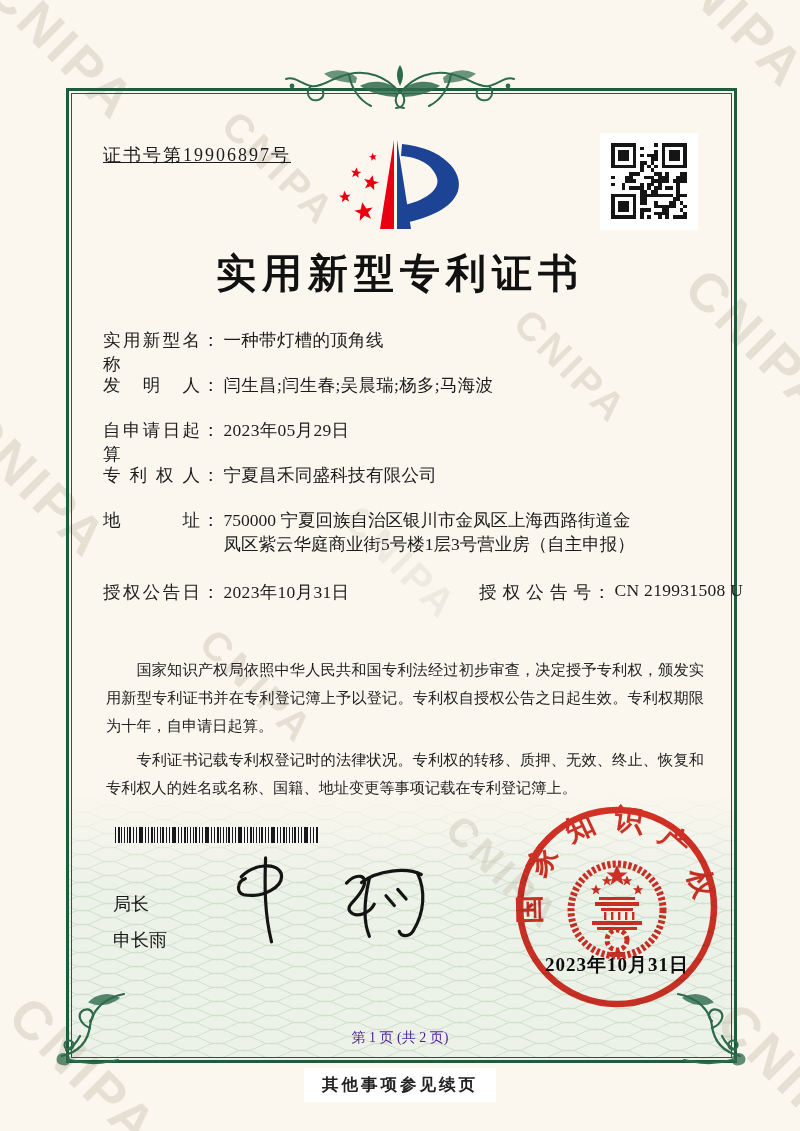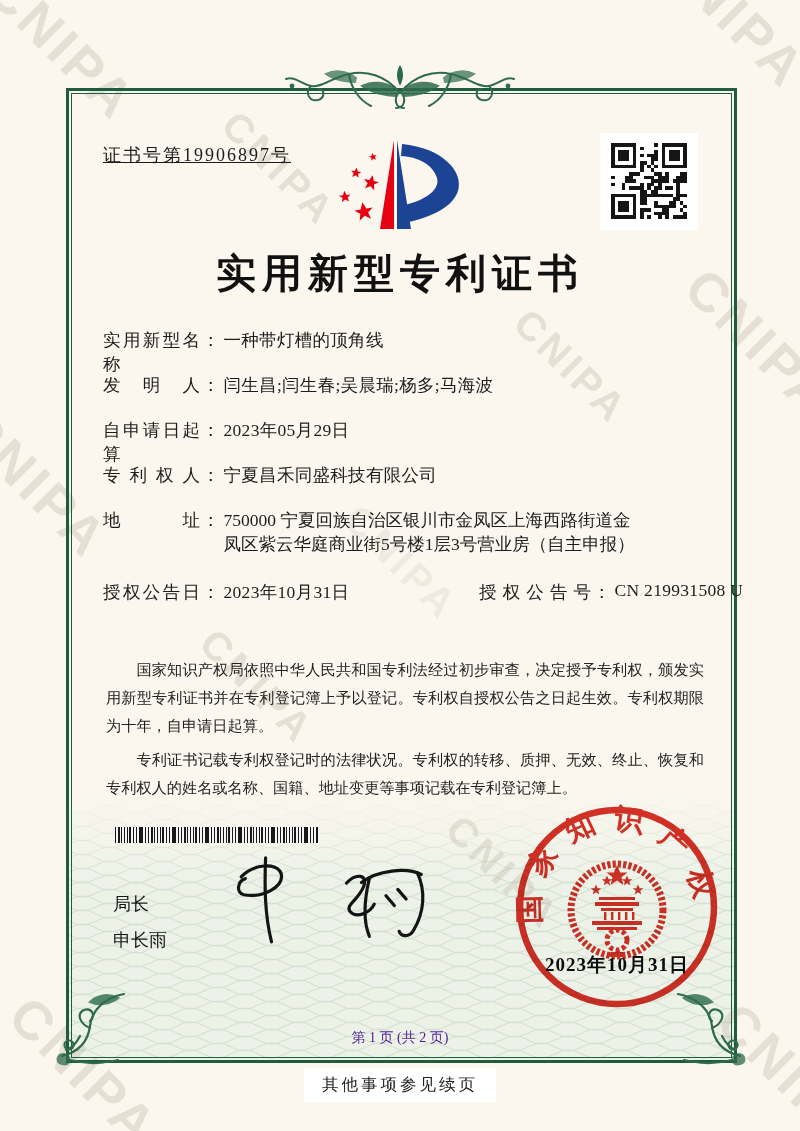--- a/index.html
+++ b/index.html
@@ -55,21 +55,21 @@
       repeating-linear-gradient(90deg,transparent 0 3px,#1a1a1a 3px 5px,transparent 5px 11px),
       repeating-linear-gradient(90deg,#1a1a1a 0 1px,#f5f5f5 1px 3px);}
   .director{position:absolute;left:113px;top:886px;font-family:"Liberation Sans","DejaVu Sans",sans-serif;
             font-size:18px;line-height:36px;color:#161616;}
   .sig{position:absolute;left:212px;top:850px;transform:rotate(-2deg);}
   .seal{position:absolute;left:512px;top:802px;width:210px;height:210px;mix-blend-mode:multiply;}
   .seal-date{position:absolute;left:512px;top:952px;width:210px;text-align:center;
              font-size:19px;font-weight:700;color:#0d0d0d;letter-spacing:1px;}
   .page-no{position:absolute;left:0;top:1029px;width:100%;text-align:center;font-size:14px;color:#4c1d95;}
   .note{position:absolute;left:50%;top:1068px;transform:translateX(-50%);background:#fff;
-        padding:6px 18px;font-size:16.5px;letter-spacing:3px;color:#222;white-space:nowrap;}
+        padding:6px 18px;font-size:16.5px;letter-spacing:3px;color:#222;white-space:nowrap;font-weight:bold;}
 </style>
 </head>
 <body>
 
 <div class="page">
 
   <div class="band">
     <svg id="waves" width="665" height="273" viewBox="0 0 665 273">
         <path d="M0 12 q13.5 -8 27 0 q13.5 8 27 0 q13.5 -8 27 0 q13.5 8 27 0 q13.5 -8 27 0 q13.5 8 27 0 q13.5 -8 27 0 q13.5 8 27 0 q13.5 -8 27 0 q13.5 8 27 0 q13.5 -8 27 0 q13.5 8 27 0 q13.5 -8 27 0 q13.5 8 27 0 q13.5 -8 27 0 q13.5 8 27 0 q13.5 -8 27 0 q13.5 8 27 0 q13.5 -8 27 0 q13.5 8 27 0 q13.5 -8 27 0 q13.5 8 27 0 q13.5 -8 27 0 q13.5 8 27 0 q13.5 -8 27 0 q13.5 8 27 0" fill="none" stroke="#d0dfcb" stroke-width="1"></path>
         <path d="M-27 19 q13.5 -8 27 0 q13.5 8 27 0 q13.5 -8 27 0 q13.5 8 27 0 q13.5 -8 27 0 q13.5 8 27 0 q13.5 -8 27 0 q13.5 8 27 0 q13.5 -8 27 0 q13.5 8 27 0 q13.5 -8 27 0 q13.5 8 27 0 q13.5 -8 27 0 q13.5 8 27 0 q13.5 -8 27 0 q13.5 8 27 0 q13.5 -8 27 0 q13.5 8 27 0 q13.5 -8 27 0 q13.5 8 27 0 q13.5 -8 27 0 q13.5 8 27 0 q13.5 -8 27 0 q13.5 8 27 0 q13.5 -8 27 0 q13.5 8 27 0 q13.5 -8 27 0 q13.5 8 27 0" fill="none" stroke="#d0dfcb" stroke-width="1"></path>

